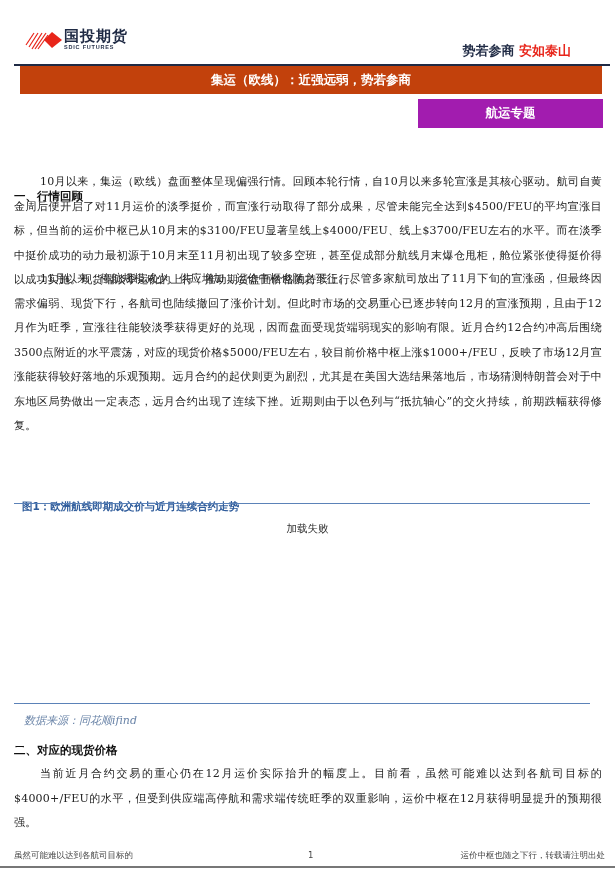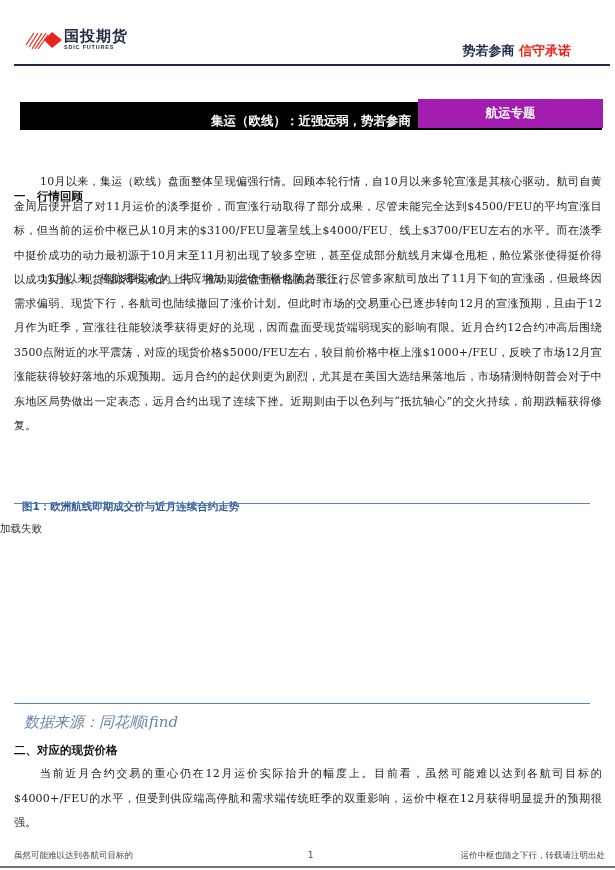--- a/index.html
+++ b/index.html
@@ -6,30 +6,30 @@
   body { width: 615px; height: 870px; position: relative; overflow: hidden;
          font-family: "DejaVu Serif", serif; color: #1a1a1a; }
   .logo { position: absolute; left: 24px; top: 28px; display: flex; align-items: center; }
   .logo-mark { width: 40px; height: 22px; position: relative; }
   .logo-text { }
   .logo-cn { font-family: "DejaVu Sans", sans-serif; font-weight: bold; font-size: 15px; color: #1f2a44; line-height: 16px; letter-spacing: 1px; }
   .logo-en { font-family: "Liberation Sans", sans-serif; font-size: 5.5px; font-weight: bold; color: #1f2a44; letter-spacing: 0.8px; line-height: 7px; }
   .slogan { position: absolute; right: 44px; top: 42px; font-family: "DejaVu Sans", sans-serif; font-weight: bold; font-size: 13px; color: #1f2a44; }
   .slogan .red { color: #e8251a; }
   .top-rule { position: absolute; left: 14px; top: 64px; width: 596px; height: 1.5px; background: #1f2a44; }
-  .title-bar { position: absolute; left: 20px; top: 66px; width: 582px; height: 28px; background: #000000; color: #fff;
-               font-family: "DejaVu Sans", sans-serif; font-weight: bold; font-size: 12.5px; display: flex; align-items: flex-end; justify-content: center; margin-top: 36px; }
+  .title-bar { position: absolute; left: 20px; top: 66px; width: 582px; height: 28px; background: #c2410c; color: #fff;
+               font-family: "DejaVu Sans", sans-serif; font-weight: bold; font-size: 12.5px; display: flex; align-items: center; justify-content: center; }
   .tag-box { position: absolute; left: 418px; top: 99px; width: 185px; height: 29px; background: #a21caf; color: #fff;
              font-family: "DejaVu Sans", sans-serif; font-weight: bold; font-size: 12.5px; display: flex; align-items: center; justify-content: center; }
   .h2 { position: absolute; left: 14px; font-weight: bold; font-size: 11.5px; color: #111; }
   .para { position: absolute; left: 14px; width: 588px; font-size: 11px; line-height: 24.5px; color: #222; text-align: justify; text-indent: 26px; letter-spacing: 0.2px; }
   .fig-title { position: absolute; left: 22px; top: 484px; font-family: "DejaVu Sans", sans-serif; font-size: 10.5px; font-weight: bold; color: #2f5c9b; margin-top: 16px; }
   .fig-rule { position: absolute; left: 14px; width: 576px; height: 1.2px; background: #5b82b8; }
-  .load-fail { position: absolute; left: 0; width: 615px; top: 522px; text-align: left; font-size: 10.5px; color: #333; }
-  .source { position: absolute; left: 24px; top: 713px; font-size: 15px; font-style: italic; color: #6a84a8; }
+  .load-fail { position: absolute; left: 0; width: 615px; top: 522px; text-align: center; font-size: 10.5px; color: #333; }
+  .source { position: absolute; left: 24px; top: 713px; font-size: 11px; font-style: italic; color: #6a84a8; }
   .footer { position: absolute; top: 850px; font-family: "DejaVu Sans", sans-serif; font-size: 8.5px; color: #444; }
   .footer-rule { position: absolute; left: 0; top: 866px; width: 615px; height: 2px; background: #777; }
 </style>
 </head>
 <body>
 
 <div class="logo">
   <div class="logo-mark">
     <svg width="40" height="22" viewBox="0 0 40 22">
       <g stroke="#e8251a" stroke-width="1.2">
@@ -43,21 +43,21 @@
     </svg>
   </div>
   <div class="logo-text">
     <div class="logo-cn">国投期货</div>
     <div class="logo-en">SDIC FUTURES</div>
   </div>
 </div>
 
 <div class="slogan">
   <span>势若参商</span>
-  <span class="red">信守承诺</span>
+  <span class="red">安如泰山</span>
 </div>
 
 <div class="top-rule"></div>
 
 <div class="title-bar">
   <span>集运（欧线）：近强远弱，势若参商</span>
 </div>
 
 <div class="tag-box">
   <span>航运专题</span>

